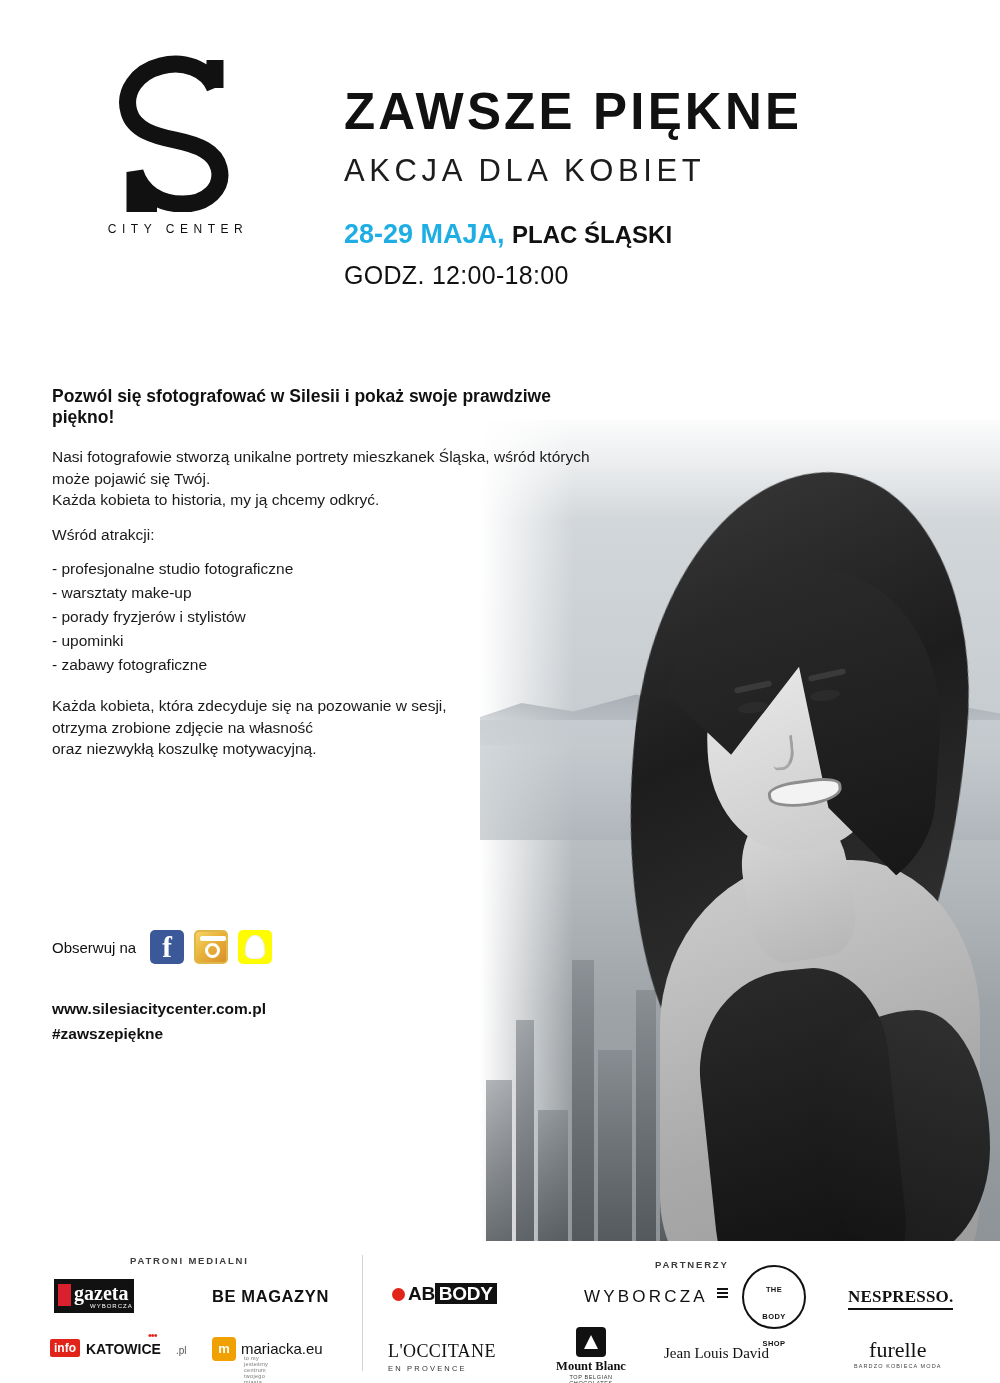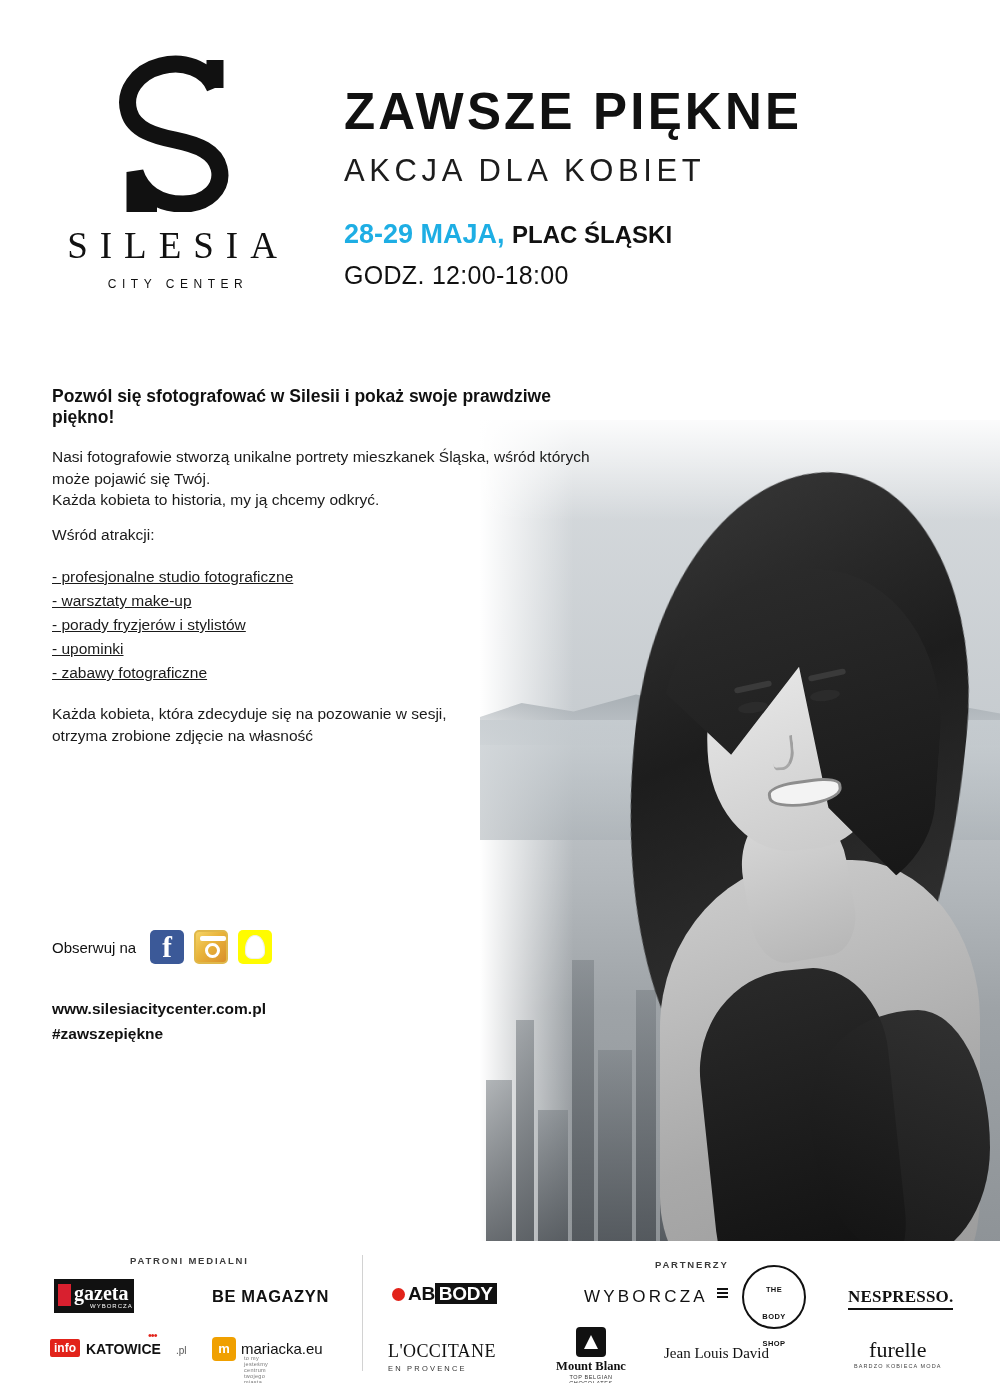--- a/index.html
+++ b/index.html
@@ -174,21 +174,21 @@
   .date-line { margin-top: 30px; font-size: 27px; font-weight: 700; }
   .date-line .blue { color: #1eaee4; text-align: center; }
   .date-line .place { color: #111; font-size: 24px; }
   .hours { margin-top: 11px; font-size: 25px; color: #111; letter-spacing: .3px; }
 
   
   .copy { position: absolute; left: 52px; top: 386px; width: 560px; z-index: 3; }
   .lead { font-size: 17.5px; font-weight: 700; color: #111; }
   .para { font-size: 15.5px; line-height: 21.5px; color: #1a1a1a; margin-top: 18px; }
   .para.tight { margin-top: 13px; }
-  .bullets { margin-top: 20px; text-decoration: underline; }
+  .bullets { margin-top: 12px; }
   .bullets div { font-size: 15.5px; line-height: 24px; color: #1a1a1a; }
 
   
   .social { position: absolute; left: 52px; top: 930px; display: flex; align-items: center; gap: 10px; z-index: 4; }
   .social-label { font-size: 15px; color: #111; margin-right: 4px; }
   .ico { width: 34px; height: 34px; border-radius: 5px; position: relative; display: inline-block; }
   .ico-fb { background: #3b5998; }
   .ico-fb::after {
     content: "f"; position: absolute; left: 12px; top: 1px;
     font-family: "Liberation Serif", serif; font-weight: 700; font-size: 29px; color: #fff;
@@ -324,21 +324,20 @@
   <div class="logo-block">
     <div class="logo-mark">
       <svg width="150" height="160" viewBox="0 0 150 160" aria-hidden="true">
         <path d="M112 36 C104 16 80 8 58 14 C34 20 20 40 26 60 C31 78 52 84 72 88
                  C96 93 112 100 116 116 C121 136 104 152 80 152
                  C56 152 38 140 32 120
                  L32 152 L54 152
                  M112 36 L112 8" fill="none" stroke="#111" stroke-width="17" stroke-linecap="butt"></path>
       </svg>
     </div>
-    <div class="logo-word">SILESIA</div>
     <div class="logo-sub">CITY CENTER</div>
   </div>
 
   <div class="title-block">
     <div class="title-main">ZAWSZE PIĘKNE</div>
     <div class="title-sub">AKCJA DLA KOBIET</div>
     <div class="date-line">
       <span class="blue">28-29 MAJA,</span>
       <span class="place">PLAC ŚLĄSKI</span>
     </div>
@@ -359,20 +358,21 @@
     <div>- profesjonalne studio fotograficzne</div>
     <div>- warsztaty make-up</div>
     <div>- porady fryzjerów i stylistów</div>
     <div>- upominki</div>
     <div>- zabawy fotograficzne</div>
   </div>
 
   <div class="para">
     <div>Każda kobieta, która zdecyduje się na pozowanie w sesji,</div>
     <div>otrzyma zrobione zdjęcie na własność</div>
+    <div>oraz niezwykłą koszulkę motywacyjną.</div>
   </div>
 
 </div>
 
 <div class="social">
   <span class="social-label">Obserwuj na</span>
   <a class="ico ico-fb"></a>
   <a class="ico ico-ig">
     <span class="bar"></span>
     <span class="lens"></span>

